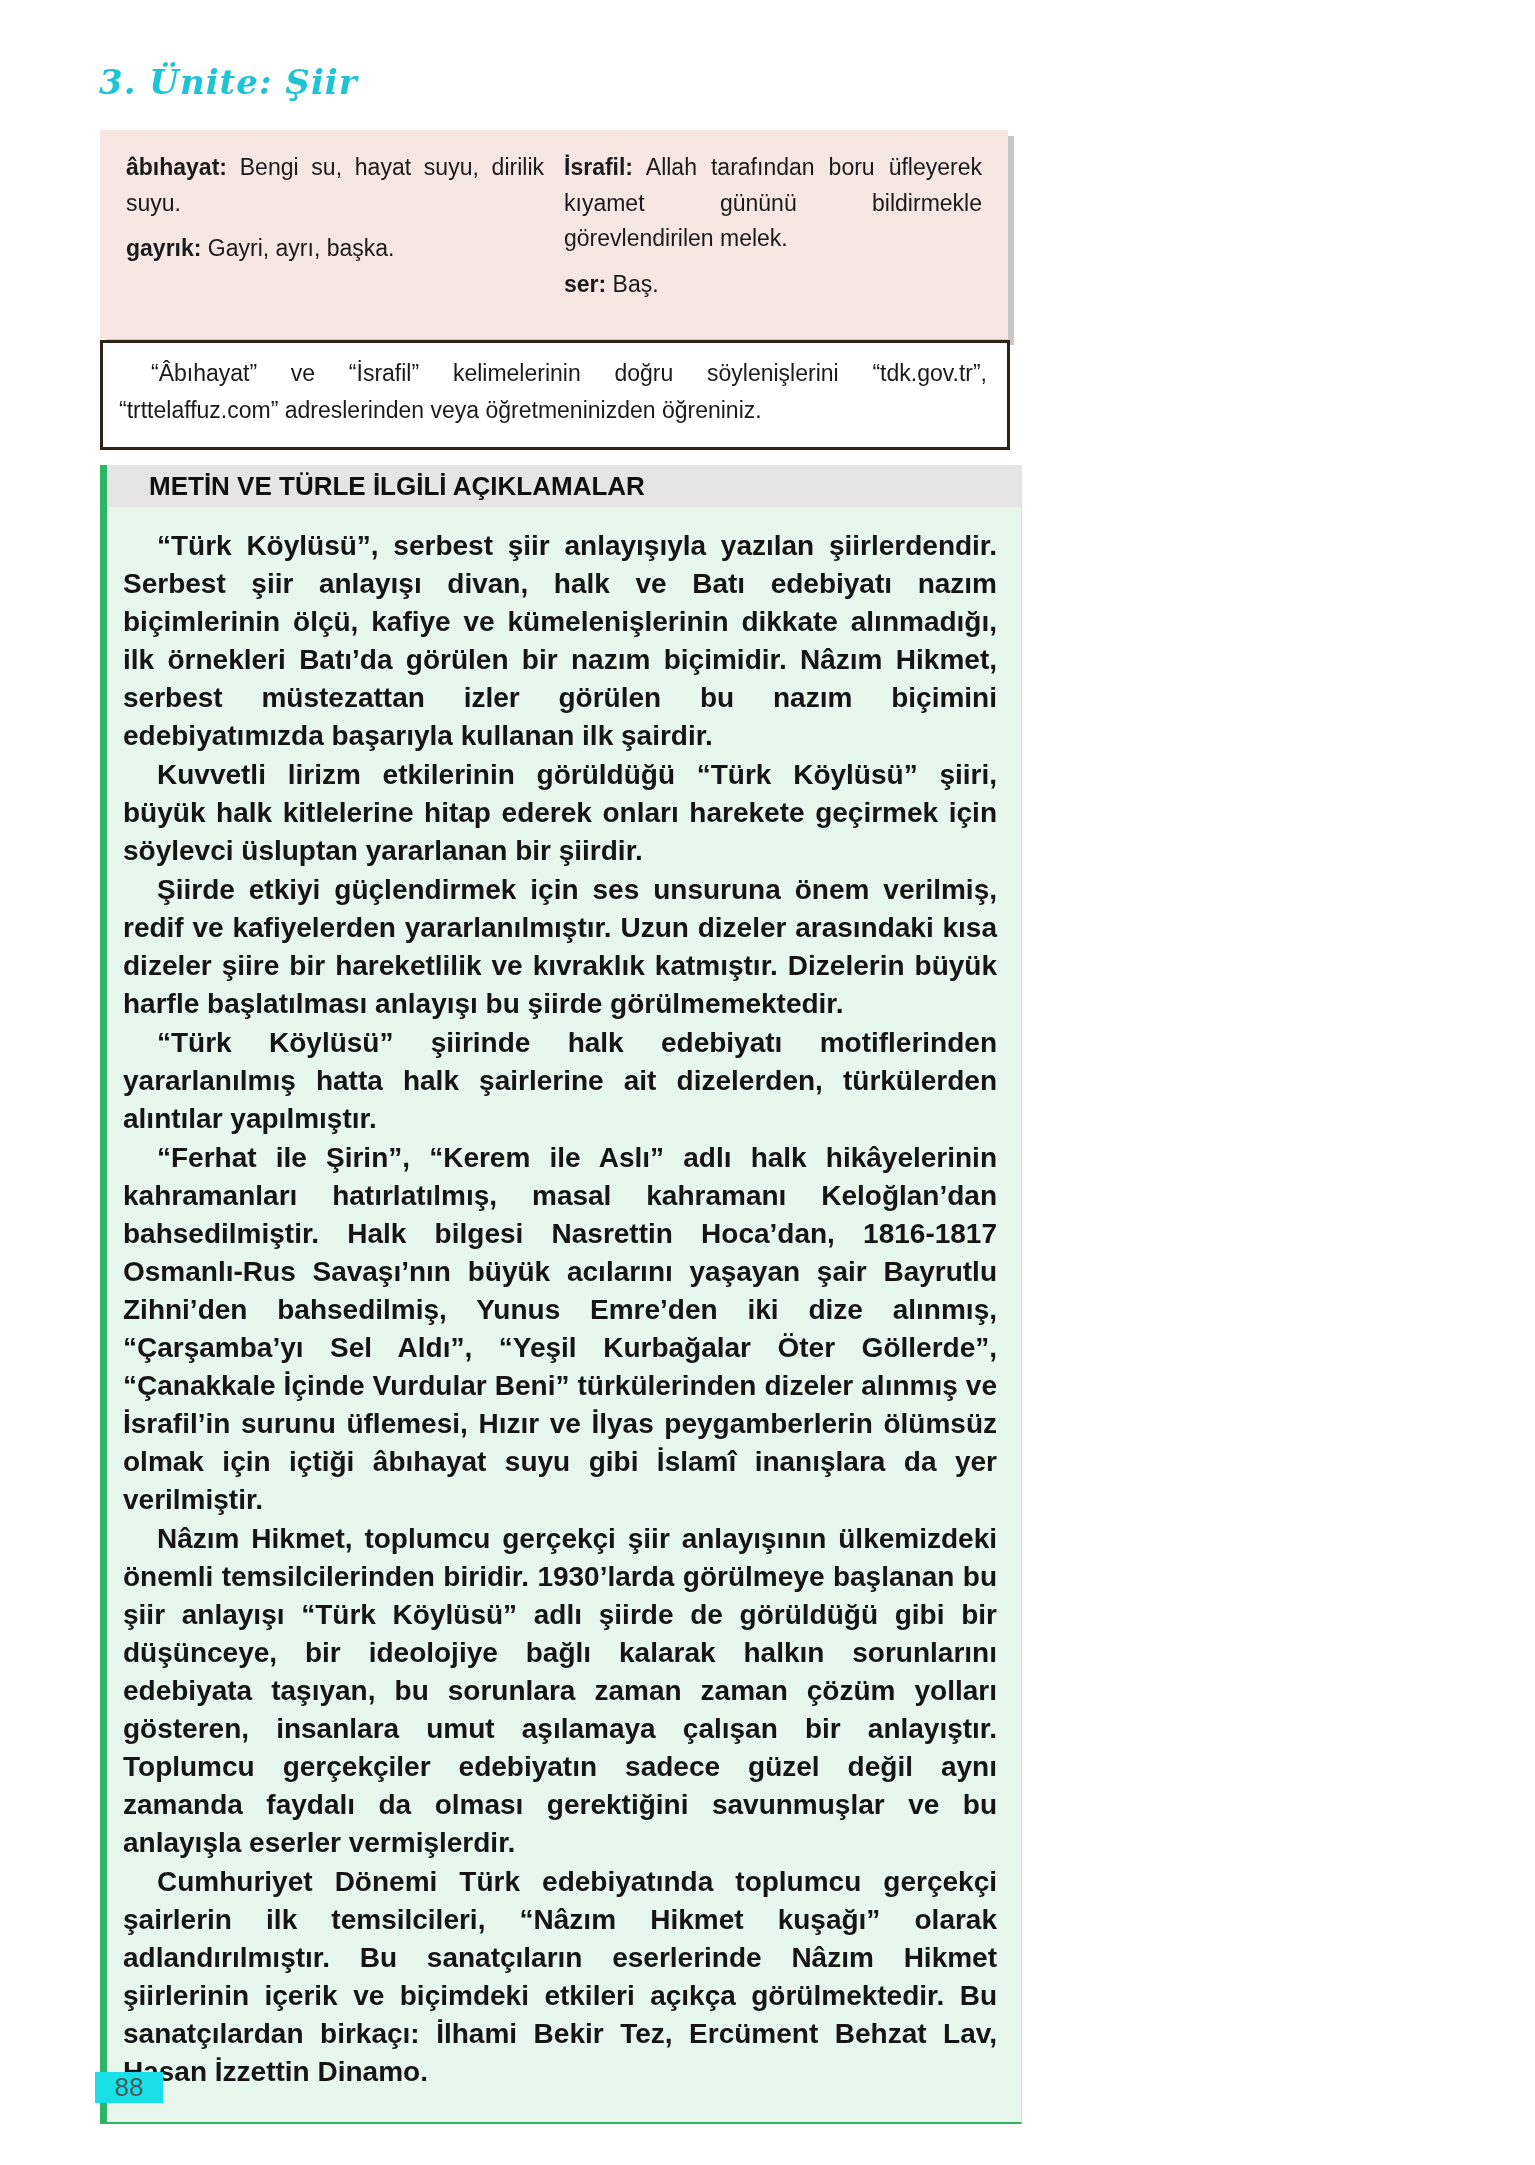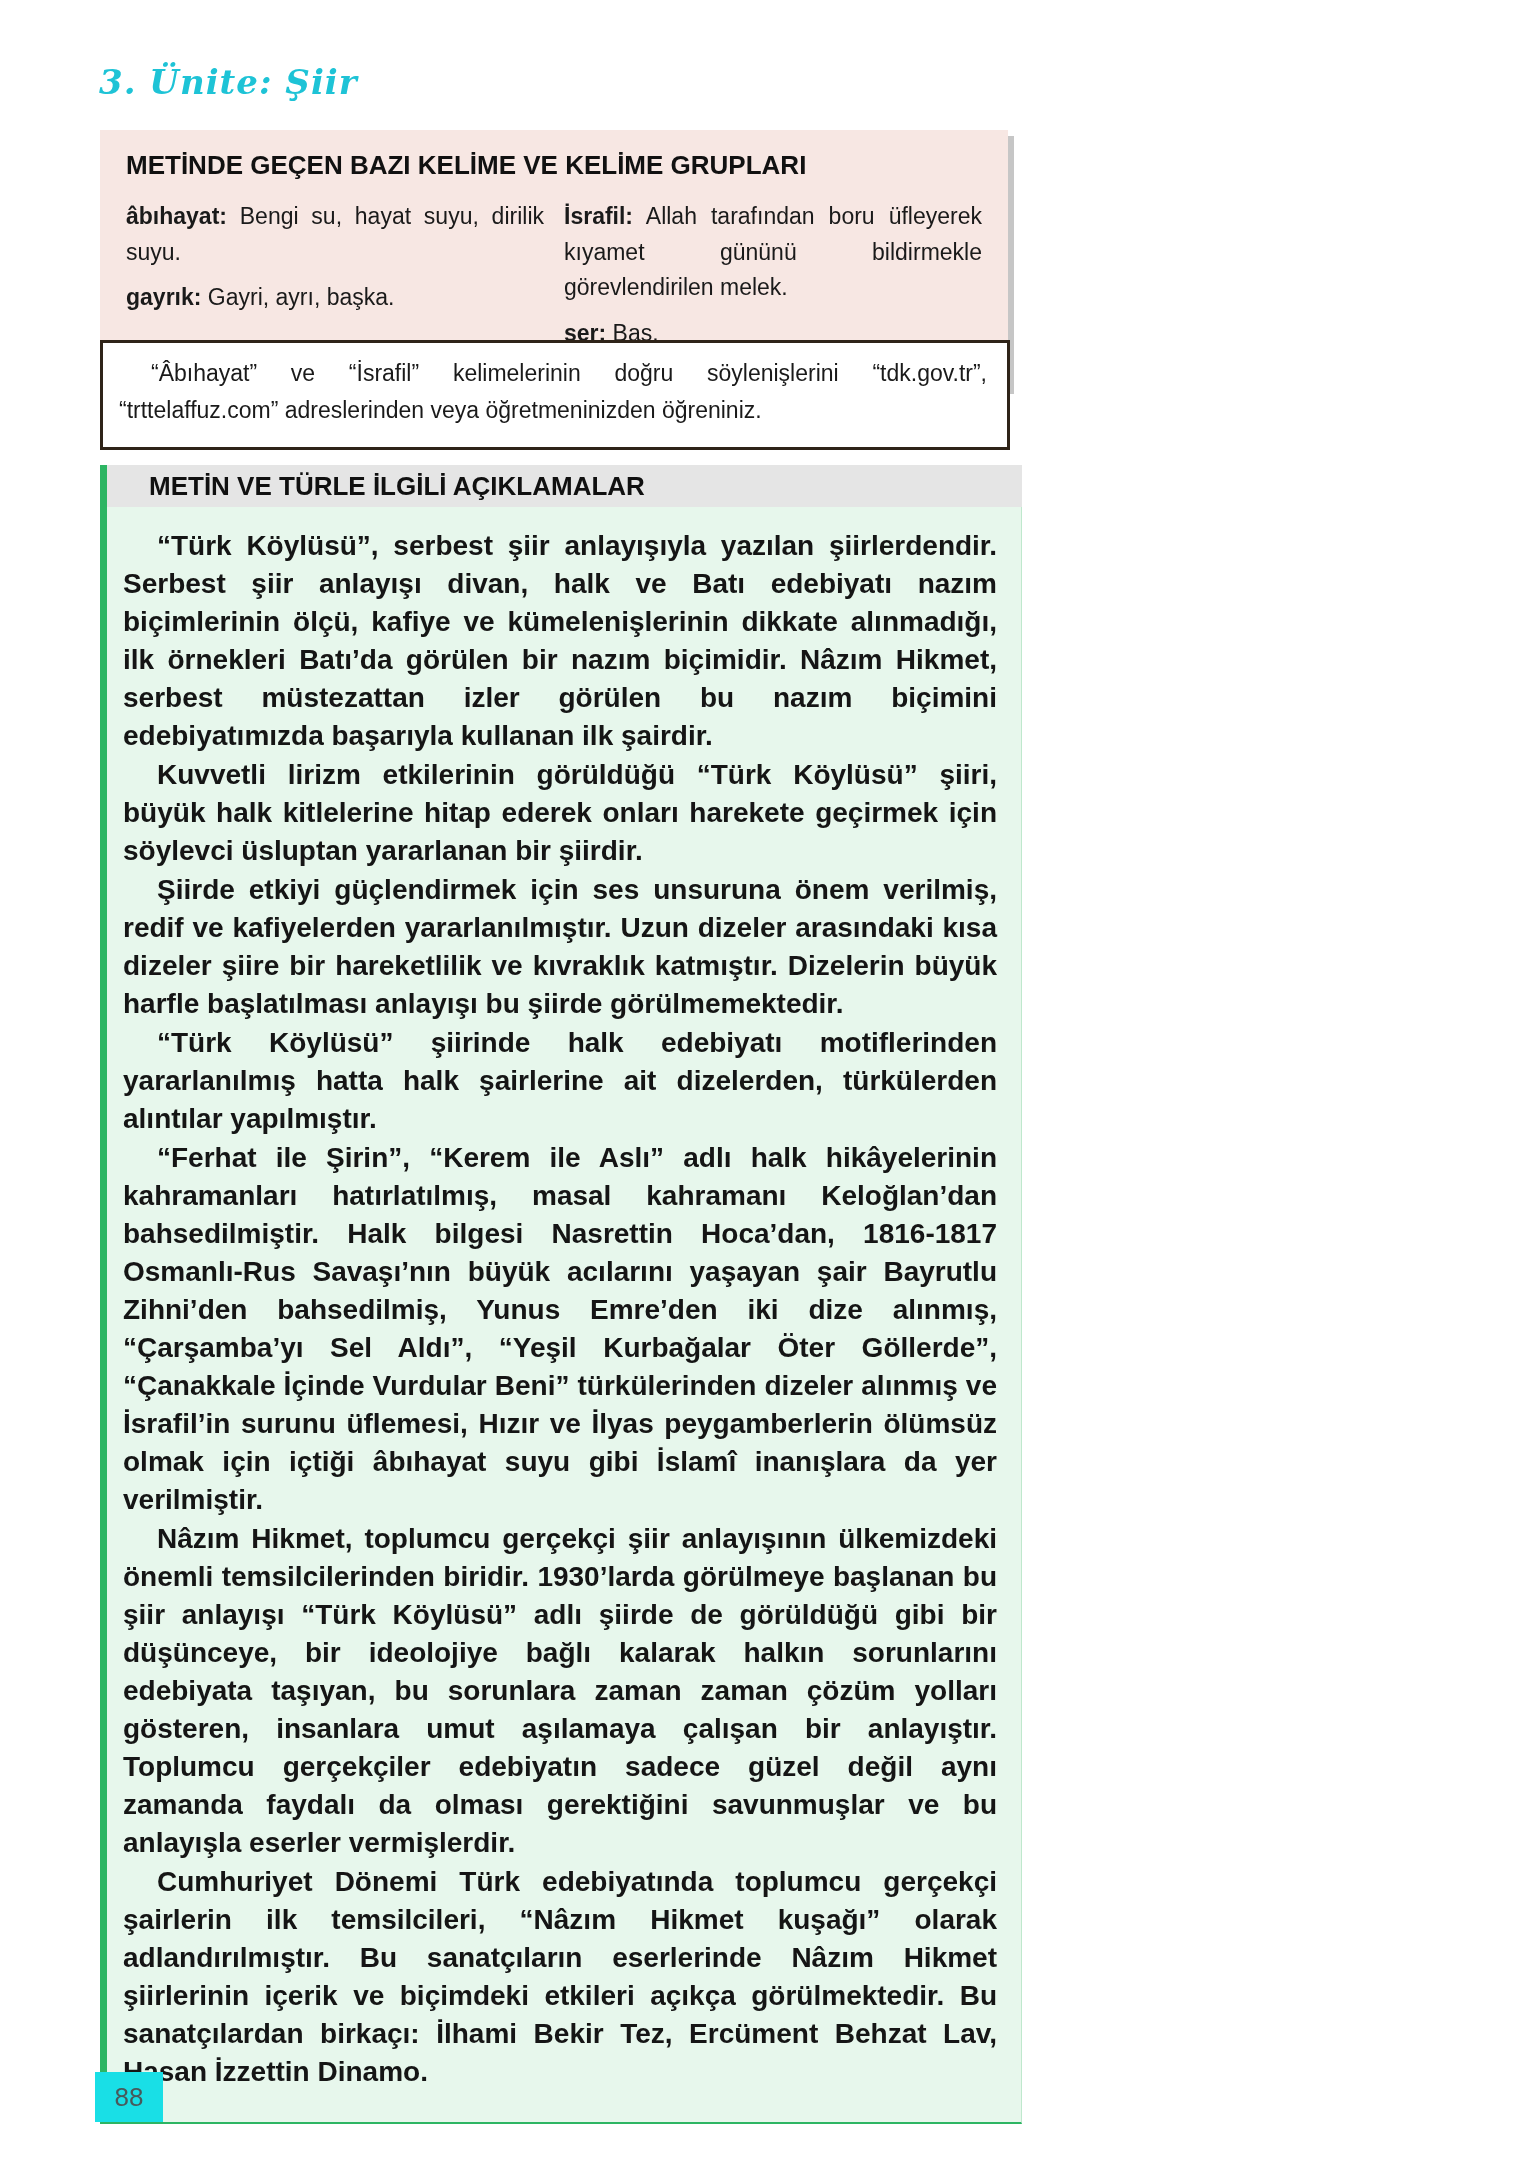--- a/index.html
+++ b/index.html
@@ -107,40 +107,39 @@
     color: #151515;
     font-weight: bold;
   }
 
   
   .page-num-tab {
     position: absolute;
     left: 95px;
     top: 2072px;
     width: 68px;
-    height: 50px;
+    height: 31px;
     background: #19dfe6;
     display: flex;
     align-items: center;
     justify-content: center;
   }
   .page-num {
     font-size: 26px;
     color: #48595b;
   }
 </style>
 </head>
 <body>
 
 <div class="page">
 
   <div class="unit-header">3. Ünite: Şiir</div>
 
   <div class="vocab-box">
-    <h2 class="vocab-title">METİNDE GEÇEN BAZI KELİME VE KELİME GRUPLARI</h2>
     <div class="vocab-cols">
       <div class="vocab-col">
         <div class="vocab-entry">
           <span class="term">âbıhayat:</span>
           <span>Bengi su, hayat suyu, dirilik suyu.</span>
         </div>
         <div class="vocab-entry">
           <span class="term">gayrık:</span>
           <span>Gayri, ayrı, başka.</span>
         </div>

